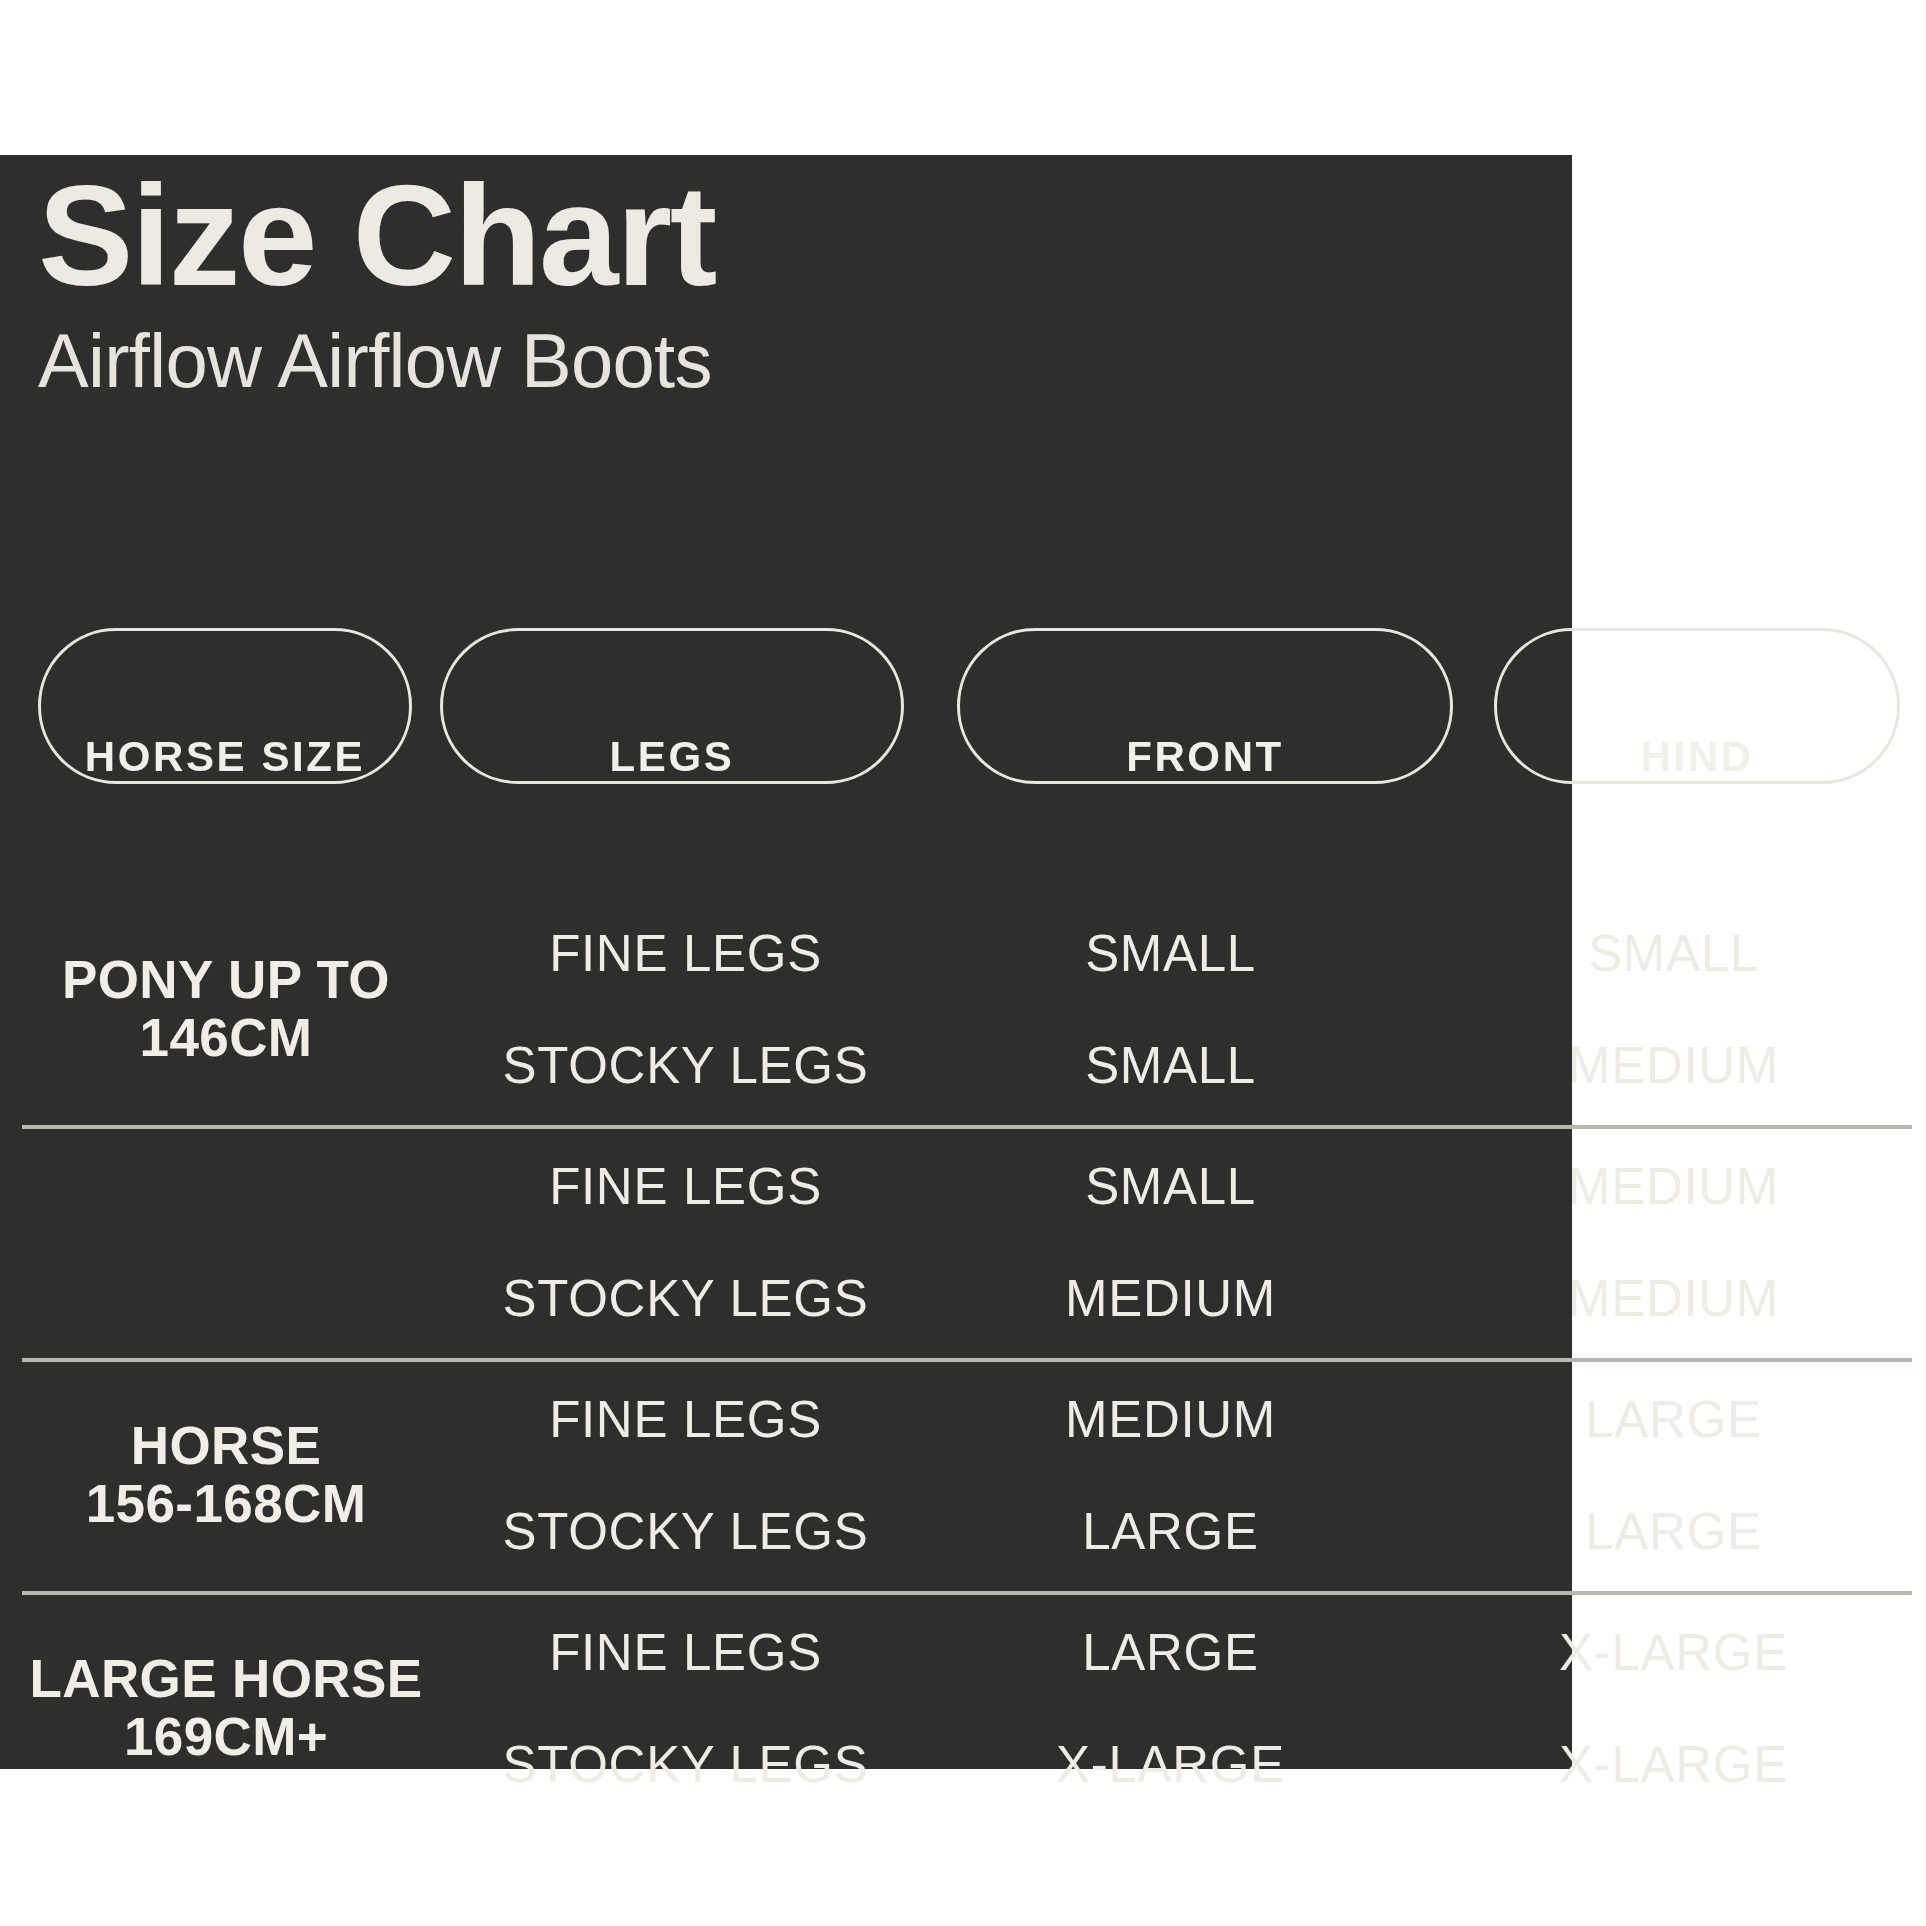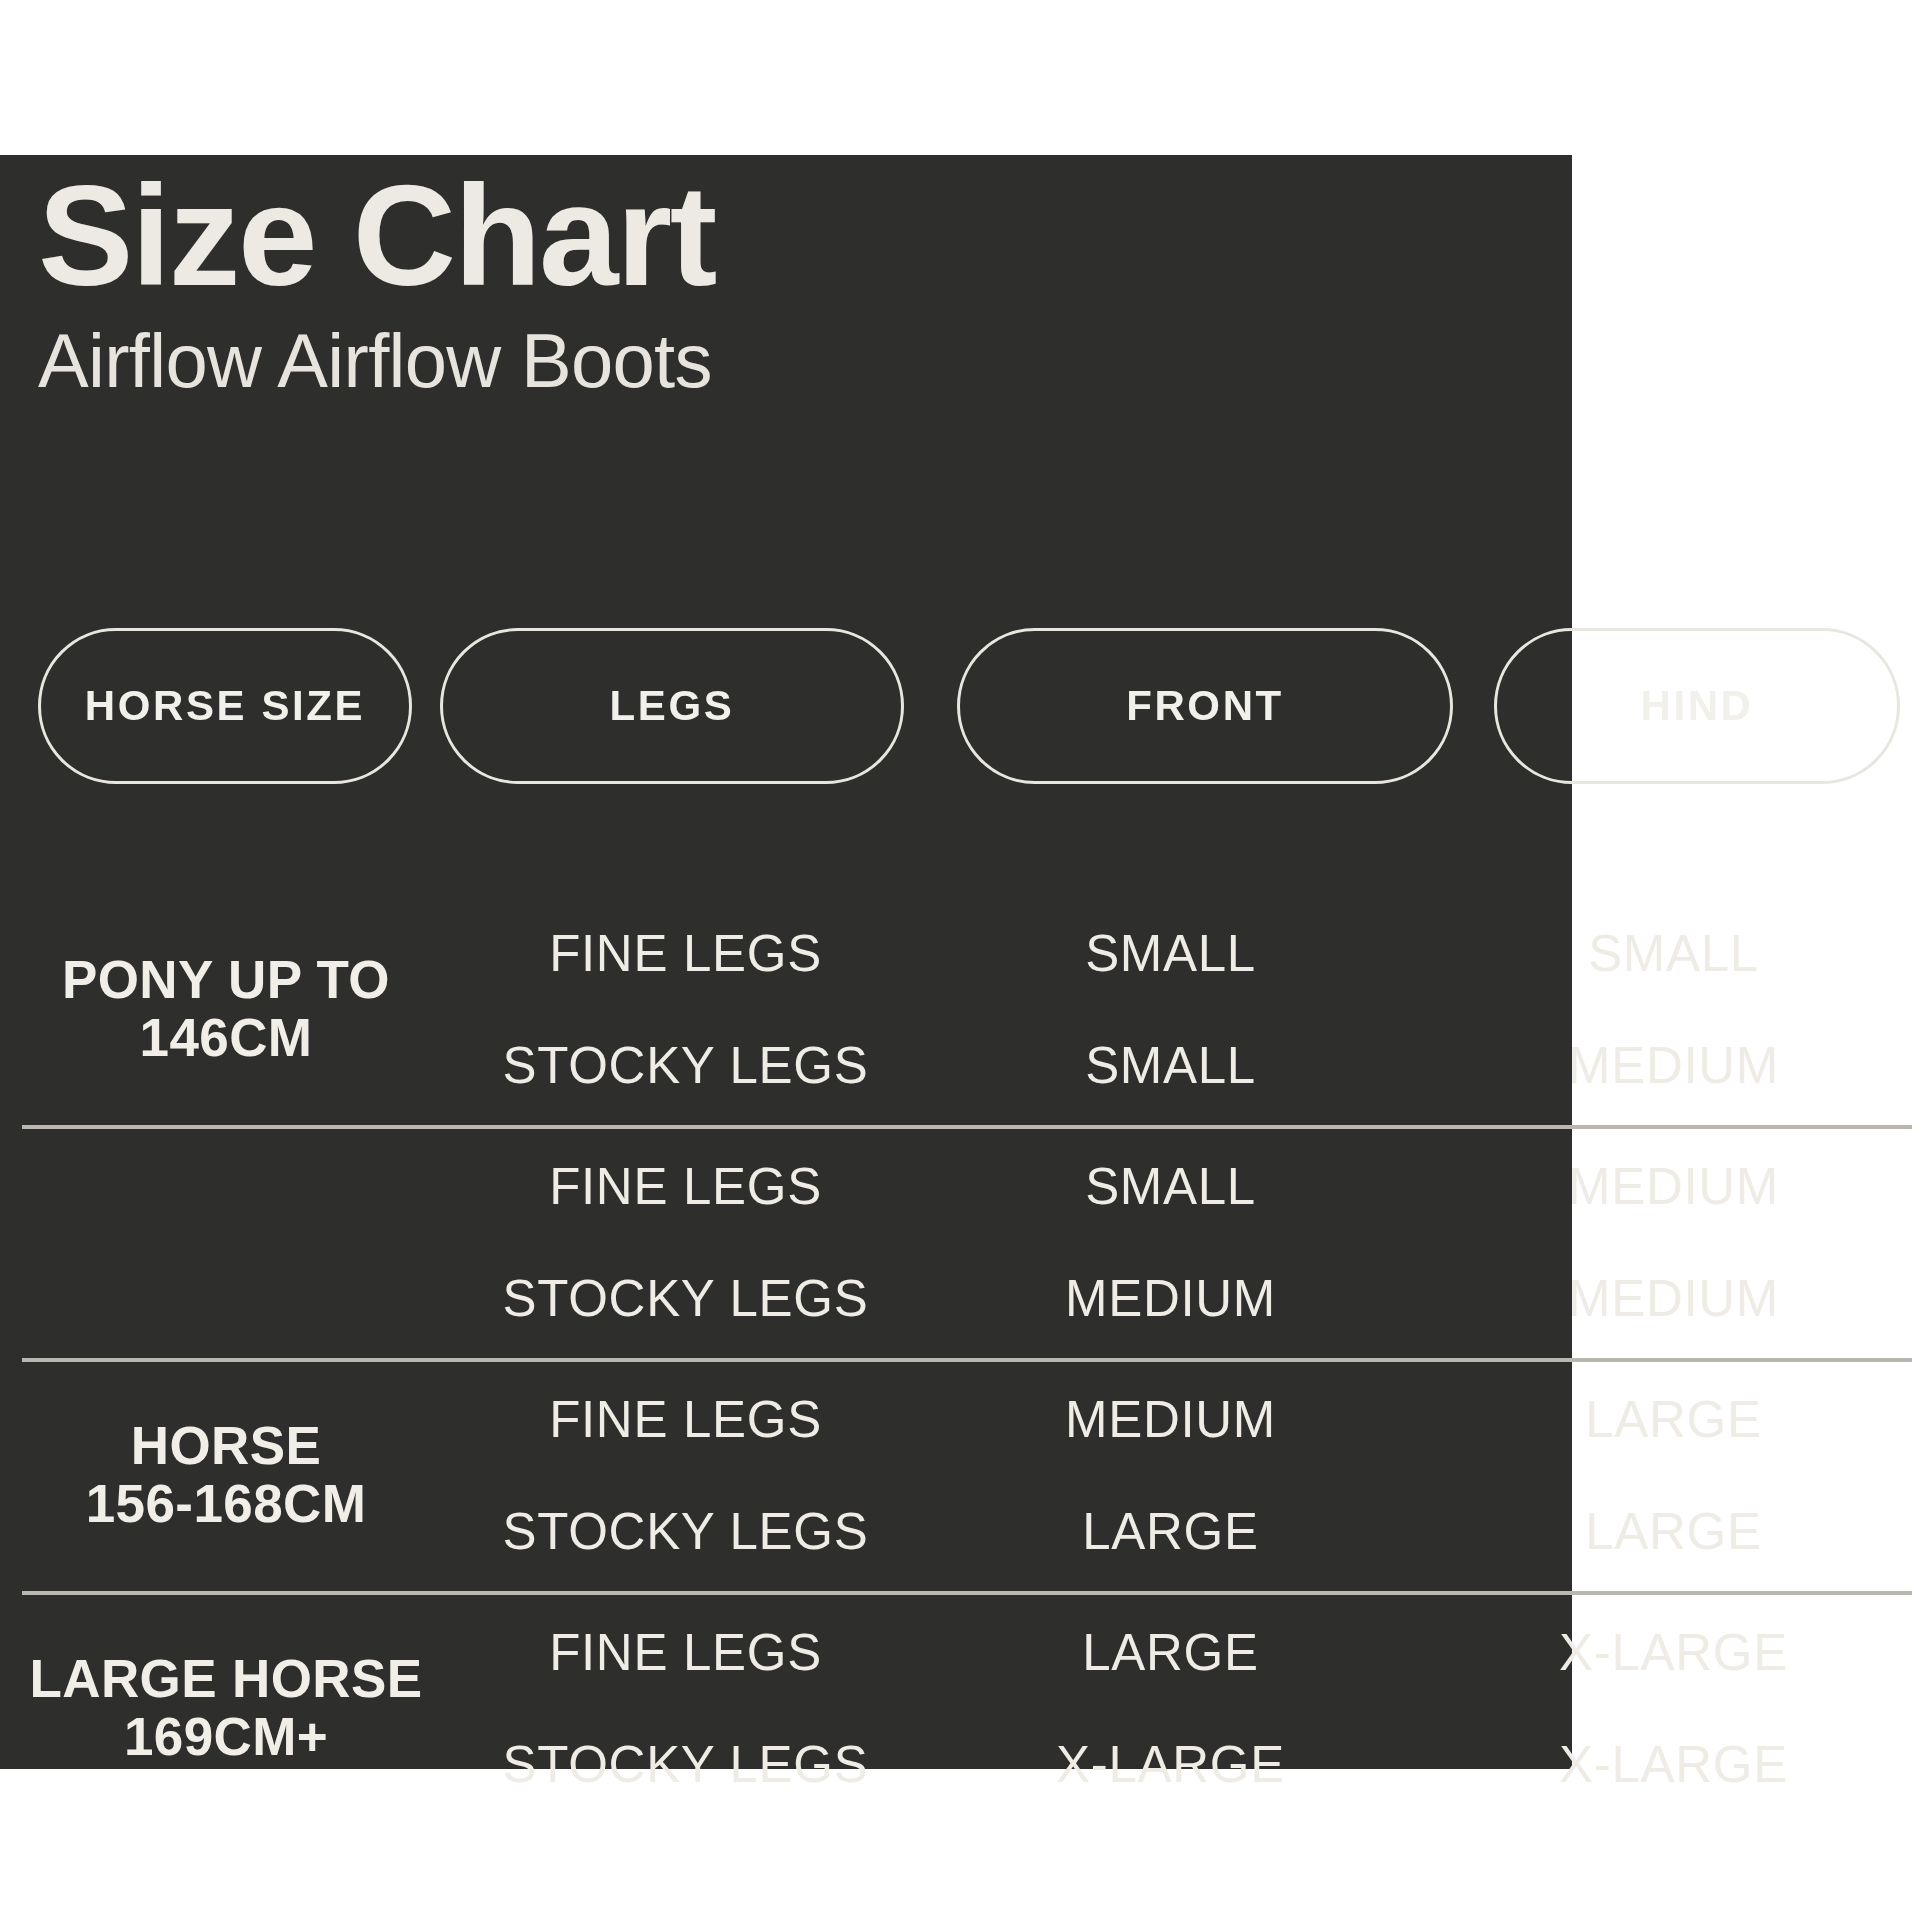--- a/index.html
+++ b/index.html
@@ -59,21 +59,21 @@
     height: 159px;
   }
   .pill {
     position: absolute;
     top: 0;
     height: 156px;
     border: 3.6px solid #e8e6df;
     border-radius: 80px;
     box-sizing: border-box;
     display: flex;
-    align-items: center;
+    align-items: flex-end;
     justify-content: center;
     background: transparent;
   }
   .pill-label {
     font-size: 42px;
     font-weight: 700;
     letter-spacing: 2.6px;
     color: #f2f0ea;
     white-space: nowrap;
   }

